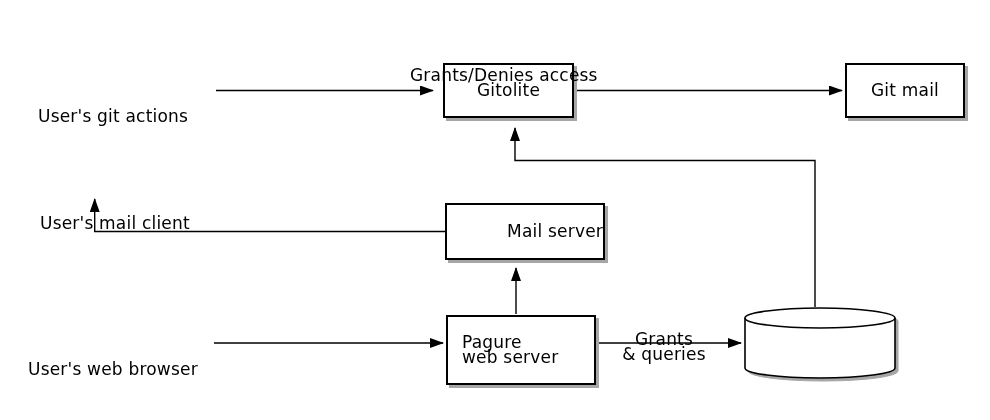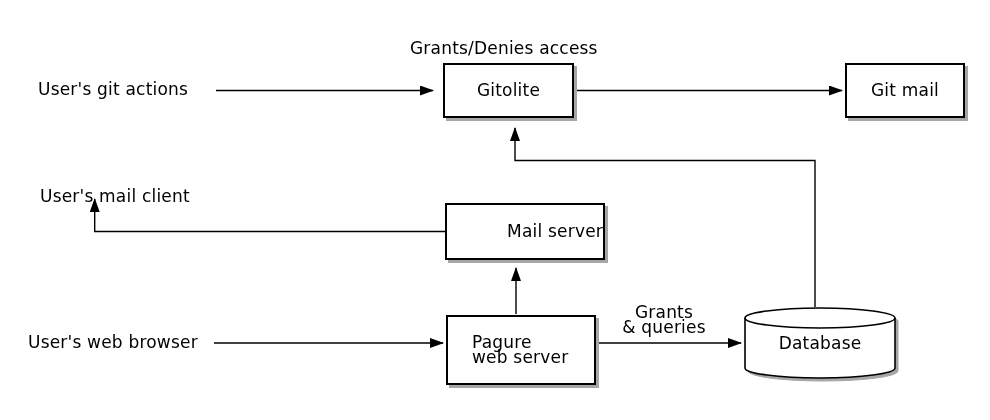--- a/index.html
+++ b/index.html
@@ -3,35 +3,35 @@
 <meta charset="utf-8">
 <style>
   html,body { margin:0; padding:0; background:#fff; }
   .stage {
     position:relative; width:990px; height:420px; background:#ffffff;
     font-family:"DejaVu Sans", sans-serif; color:#000; overflow:hidden;
   }
   .wires { position:absolute; left:0; top:0; z-index:1; }
   .lbl {
     position:absolute; z-index:3; font-size:17px; line-height:17px;
-    letter-spacing:0.2px; white-space:nowrap;
+    letter-spacing:0.2px; white-space:nowrap;margin-top:27px;
   }
   .lbl.center { text-align:center; }
   .box {
     position:absolute; z-index:2; box-sizing:border-box; background:#ffffff;
     border:2px solid #000; box-shadow:3px 3px 0 #a6a6a6;
     display:flex; align-items:center; justify-content:center;
     font-size:17px; letter-spacing:0.2px; line-height:17px; white-space:nowrap;
   }
   #box-gitolite   { left:436px; top:63px;  width:131px; height:55px;margin-left:7px; }
   #box-gitrepos   { left:845px; top:63px;  width:120px; height:55px; }
   #box-mailserver { left:445px; top:203px; width:160px; height:57px;justify-content:flex-end; }
   #box-pagure     { left:446px; top:315px; width:150px; height:70px;
                     flex-direction:column; align-items:flex-start;
-                    justify-content:center; padding-left:24px; line-height:15px; }
+                    justify-content:center; padding-left:14px; line-height:15px; }
   #lbl-grants        { left:410px; top:40px;  width:181px; }
   #lbl-gitactions    { left:38px;  top:81px; }
   #lbl-mailclient    { left:40px;  top:188px;text-align:right; }
   #lbl-notifications { left:215px; top:209px; width:160px; }
   #lbl-browser       { left:28px;  top:334px; }
   #lbl-updates       { left:594px; top:305px; width:140px; line-height:15px; }
   #lbl-database      { left:745px; top:335px; width:150px; z-index:3; }
 </style>
 </head>
 <body>
@@ -94,15 +94,14 @@
   <div class="lbl" id="lbl-mailclient">User's mail client</div>
 
 
   <div class="lbl" id="lbl-browser">User's web browser</div>
 
   <div class="lbl center" id="lbl-updates">
     <div>Grants</div>
     <div>&amp; queries</div>
   </div>
 
-  <div class="lbl center" id="lbl-database">Database</div>
 
 </div>
 
 </body></html>

